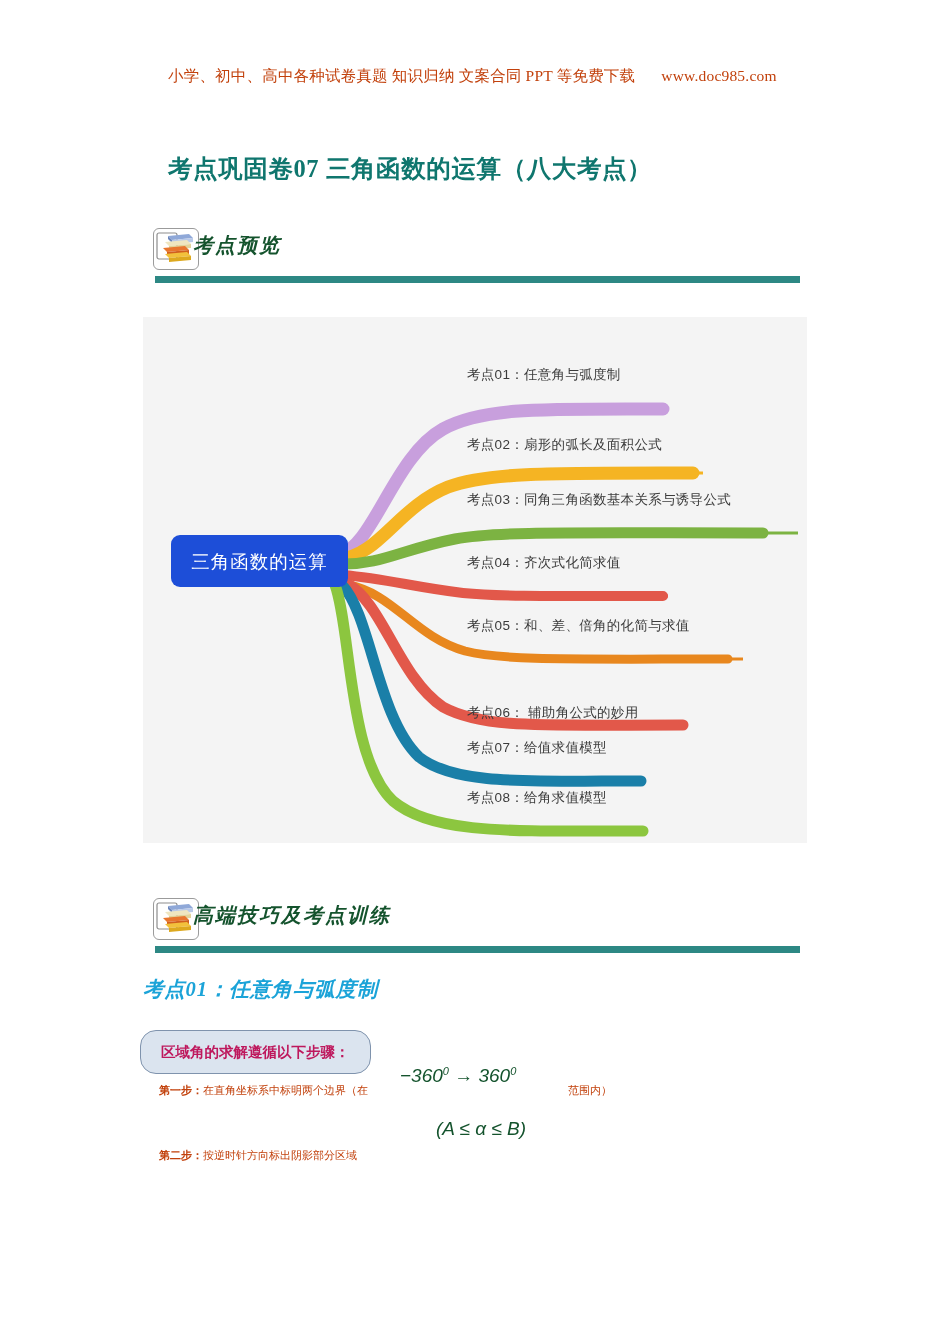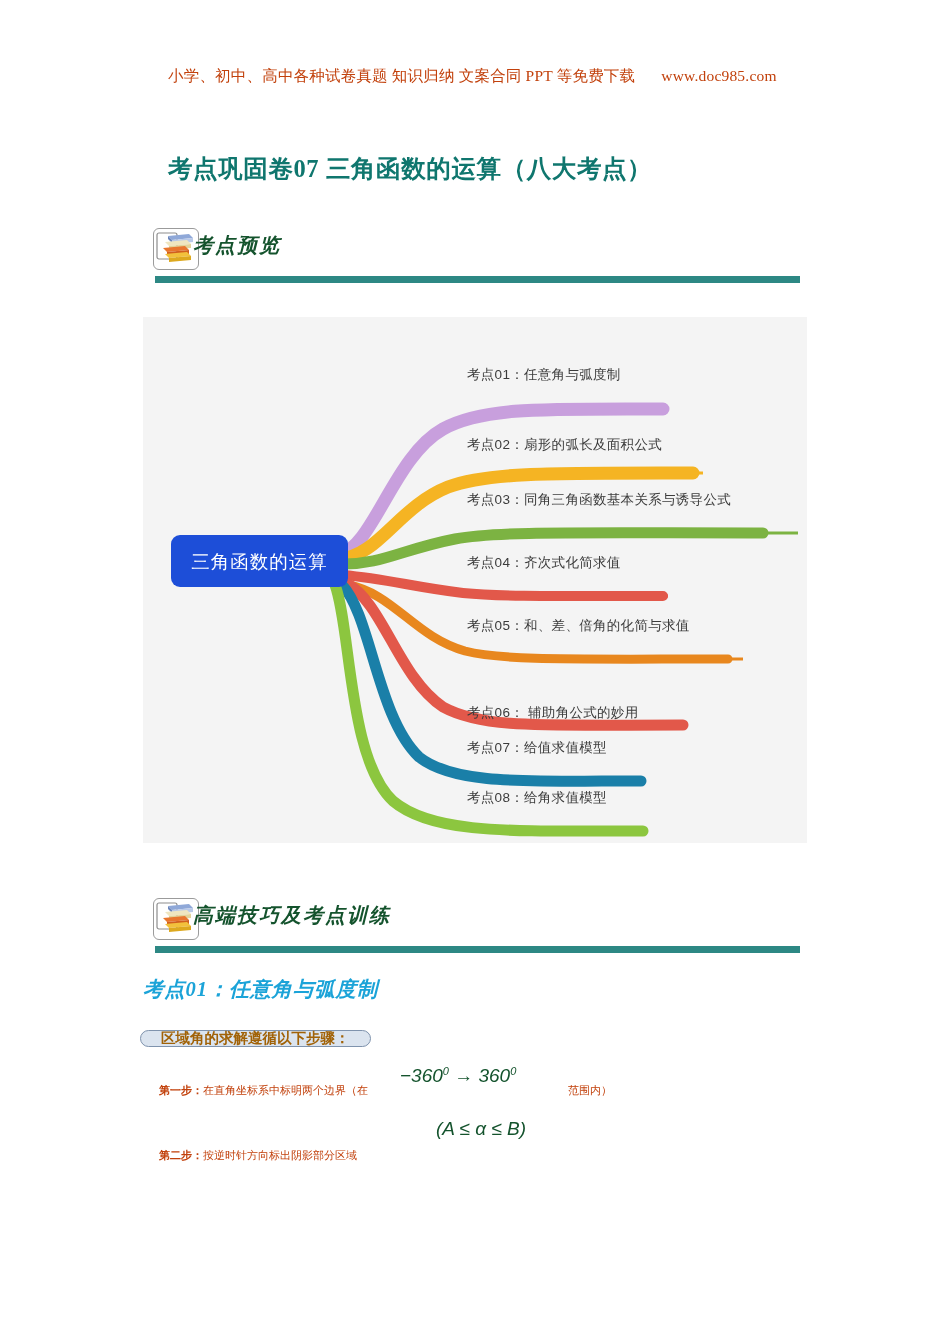--- a/index.html
+++ b/index.html
@@ -137,31 +137,31 @@
     letter-spacing: 0.8px;
     color: #1ba3d8;
     white-space: nowrap;
   }
 
   
   .pill {
     position: absolute;
     left: 140px;
     top: 1030px;
-    height: 17px;
+    height: 44px;
     padding: 0 20px;
     border: 1.2px solid #7f93ad;
     border-radius: 16px;
     background: #dbe4ef;
     display: flex;
     align-items: center;
     font-family: Liberation Sans, sans-serif;
     font-size: 14.5px;
     font-weight: bold;
-    color: #a16207;
+    color: #be185d;
     white-space: nowrap;
     box-sizing: border-box;
   }
 
   
   .step {
     position: absolute;
     left: 159px;
     font-size: 11px;
     white-space: nowrap;

